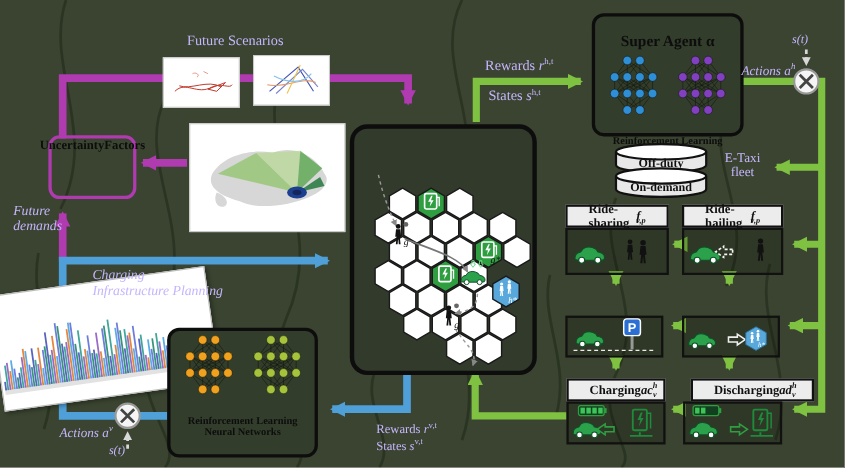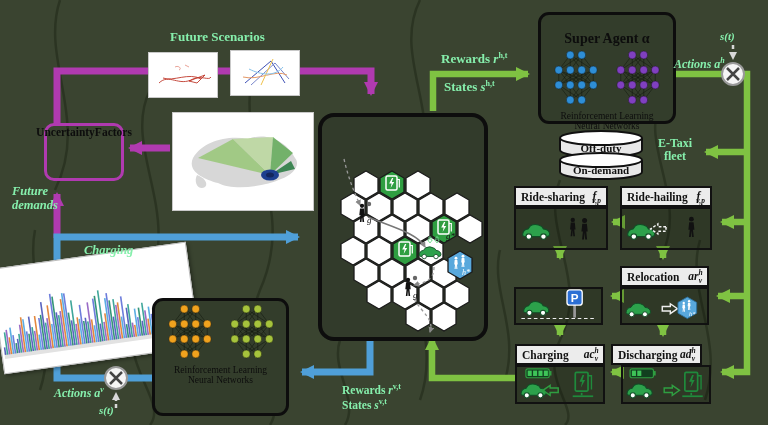--- a/index.html
+++ b/index.html
@@ -1,33 +1,33 @@
 <!DOCTYPE html>
 <html><head>
 <meta charset="utf-8">
 <style>
   html,body{margin:0;padding:0}
   #canvas{position:relative;width:768px;height:425px;background:#3a4430;overflow:hidden;
           font-family:"Liberation Serif",serif;}
   .abs{position:absolute}
-  .lbl{position:absolute;font-family:"Liberation Serif",serif;font-weight:bold;color:#86efac;
+  .lbl{position:absolute;font-family:"Liberation Serif",serif;font-weight:normal;color:#c4b5fd;
        line-height:1.12;white-space:nowrap;z-index:5}
   .lbl i{font-style:italic}
   .lbl sup{font-size:8px;vertical-align:super}
   .agent{position:absolute;background:#333d2b;border:3.5px solid #0d0d0d;border-radius:11px;
          text-align:center;z-index:4;color:#0d0d0d}
   .agent .t{font-weight:bold;font-size:14px;margin-top:16px}
   .agent .nets{display:flex;justify-content:center;gap:10px;margin-top:2px}
-  .agent .cap{font-weight:normal;font-size:9.5px;line-height:1.1;margin-top:4px}
+  .agent .cap{font-weight:bold;font-size:9.5px;line-height:1.1;margin-top:17px}
   .envbox{position:absolute;left:318px;top:113px;width:162px;height:220px;background:#323b2b;
           border:4px solid #0d0d0d;border-radius:16px;z-index:4}
   .envbox .t{position:absolute;top:7px;width:100%;text-align:center;font-weight:bold;
              font-size:14.5px;color:#0d0d0d;line-height:1.1}
   .oph{position:absolute;background:#ececec;border:2px solid #111;display:flex;
-       justify-content:space-between;align-items:center;padding:0 5px;
+       justify-content:space-between;align-items:center;padding:0 19px;
        font-weight:bold;font-size:11.5px;color:#111;z-index:4;box-sizing:border-box}
   .oph .m{font-style:italic;font-weight:bold}
   .oph .m sup{font-size:7.5px}
   .oph .m sub{font-size:7.5px;margin-left:-4px}
   .opb{position:absolute;border:2px solid #111;background:rgba(8,12,6,.22);z-index:4;box-sizing:border-box}
   .opb svg{width:100%;height:100%;display:block}
   .whitebox{position:absolute;background:#fff;border:1px solid #c9c9c9;z-index:3}
   .cyl-lbl{font-family:"Liberation Serif",serif}
 </style>
 </head>
@@ -152,20 +152,21 @@
       <ellipse cx="97" cy="62" rx="9" ry="5.5" fill="#1d3f8f"></ellipse>
       <ellipse cx="97" cy="62" rx="4" ry="2.5" fill="#13265c"></ellipse>
     </svg>
   </div>
   <div class="lbl" style="left:12px;top:184px;font-size:12.5px;font-style:italic">
     <div>Future</div>
     <div>demands</div>
   </div>
   <div class="lbl" style="left:84px;top:243px;font-size:12.5px;font-style:italic">
     <div>Charging</div>
+    <div>Infrastructure Planning</div>
   </div>
 
   <div class="abs" style="left:-4px;top:255px;width:196px;height:104px;background:#fff;border:1px solid #bbb;
               transform:rotate(-8deg);z-index:3;box-shadow:2px 2px 4px rgba(0,0,0,.35)">
     <svg id="spikes" width="196" height="104" viewBox="0 0 196 104">
         <rect x="2" y="84" width="190" height="6" fill="#e2e2e2"></rect>
         <line x1="3" y1="86" x2="3" y2="78.3" stroke="#4753b8" stroke-width="1.6" opacity="0.9"></line>
         <line x1="5" y1="86" x2="5" y2="63.5" stroke="#2a9d8f" stroke-width="1.6" opacity="0.9"></line>
         <line x1="7" y1="86" x2="7" y2="61.2" stroke="#8e5bc0" stroke-width="1.6" opacity="0.9"></line>
         <line x1="9" y1="86" x2="9" y2="69.1" stroke="#e07b2a" stroke-width="1.6" opacity="0.9"></line>
@@ -594,29 +595,25 @@
   </div>
 
   <div class="oph" style="left:514px;top:186px;width:94px;height:21px">
     <span>Ride-sharing</span>
       <span class="m"><i>f</i><sup></sup><sub>v,p</sub></span>
   </div>
   <div class="oph" style="left:620px;top:186px;width:92px;height:21px">
     <span>Ride-hailing</span>
       <span class="m"><i>f</i><sup></sup><sub>v,p</sub></span>
   </div>
-  <div class="oph" style="left:620px;top:266px;width:89px;height:21px">
-    <span>Relocation</span>
-      <span class="m"><i>ar</i><sup>h</sup><sub>v</sub></span>
-  </div>
   <div class="oph" style="left:515px;top:344px;width:90px;height:21px">
     <span>Charging</span>
       <span class="m"><i>ac</i><sup>h</sup><sub>v</sub></span>
   </div>
-  <div class="oph" style="left:611px;top:344px;width:91px;height:21px">
+  <div class="oph" style="left:628px;top:344px;width:112px;height:21px">
     <span>Discharging</span>
       <span class="m"><i>ad</i><sup>h</sup><sub>v</sub></span>
   </div>
 
   <div class="opb" style="left:514px;top:207px;width:94px;height:43px">
       <svg viewBox="0 0 94 43">
         <g transform="translate(3,16) scale(0.85)">
   <path d="M2 15 Q2 8 9 7 L12 3 Q19 -1 27 4 L29 7 Q37 8 37 14 Q37 17 33 17 L7 17 Q2 17 2 15 Z" fill="#2ca14b" stroke="#114d26" stroke-width="1.4"></path>
   <circle cx="10" cy="17" r="3.6" fill="#fff" stroke="#114d26" stroke-width="1.4"></circle>
   <circle cx="29" cy="17" r="3.6" fill="#fff" stroke="#114d26" stroke-width="1.4"></circle>

